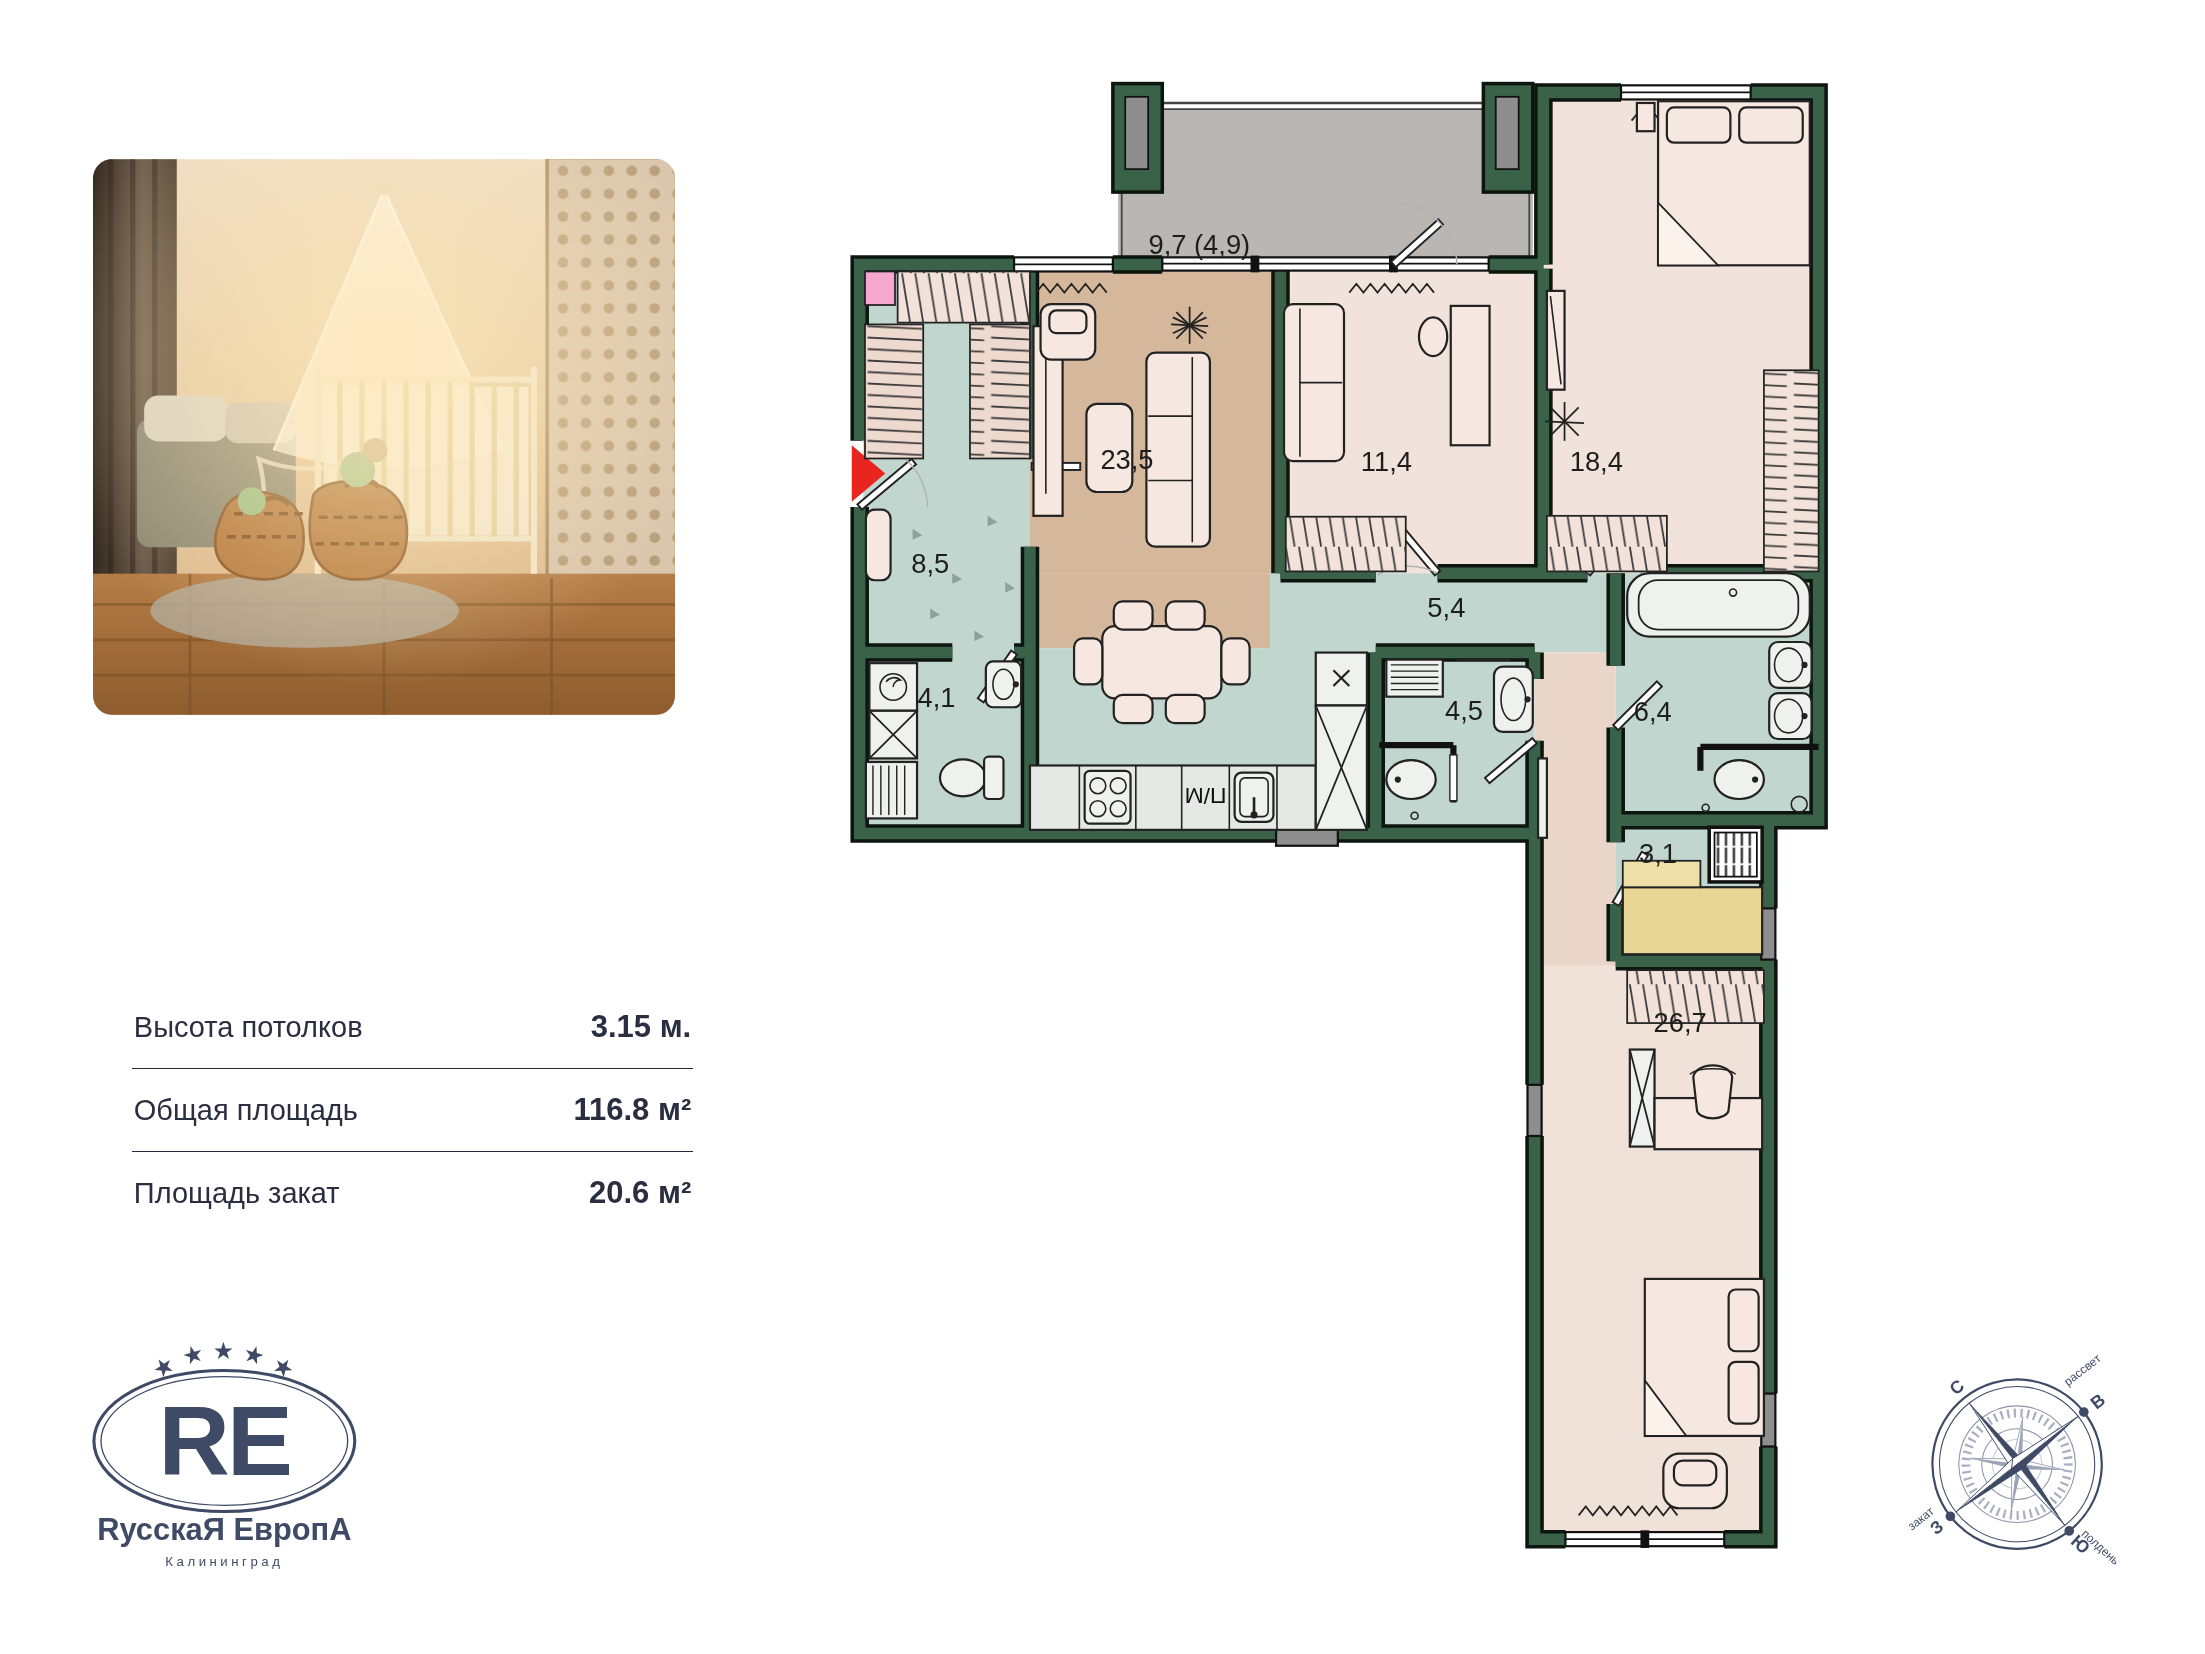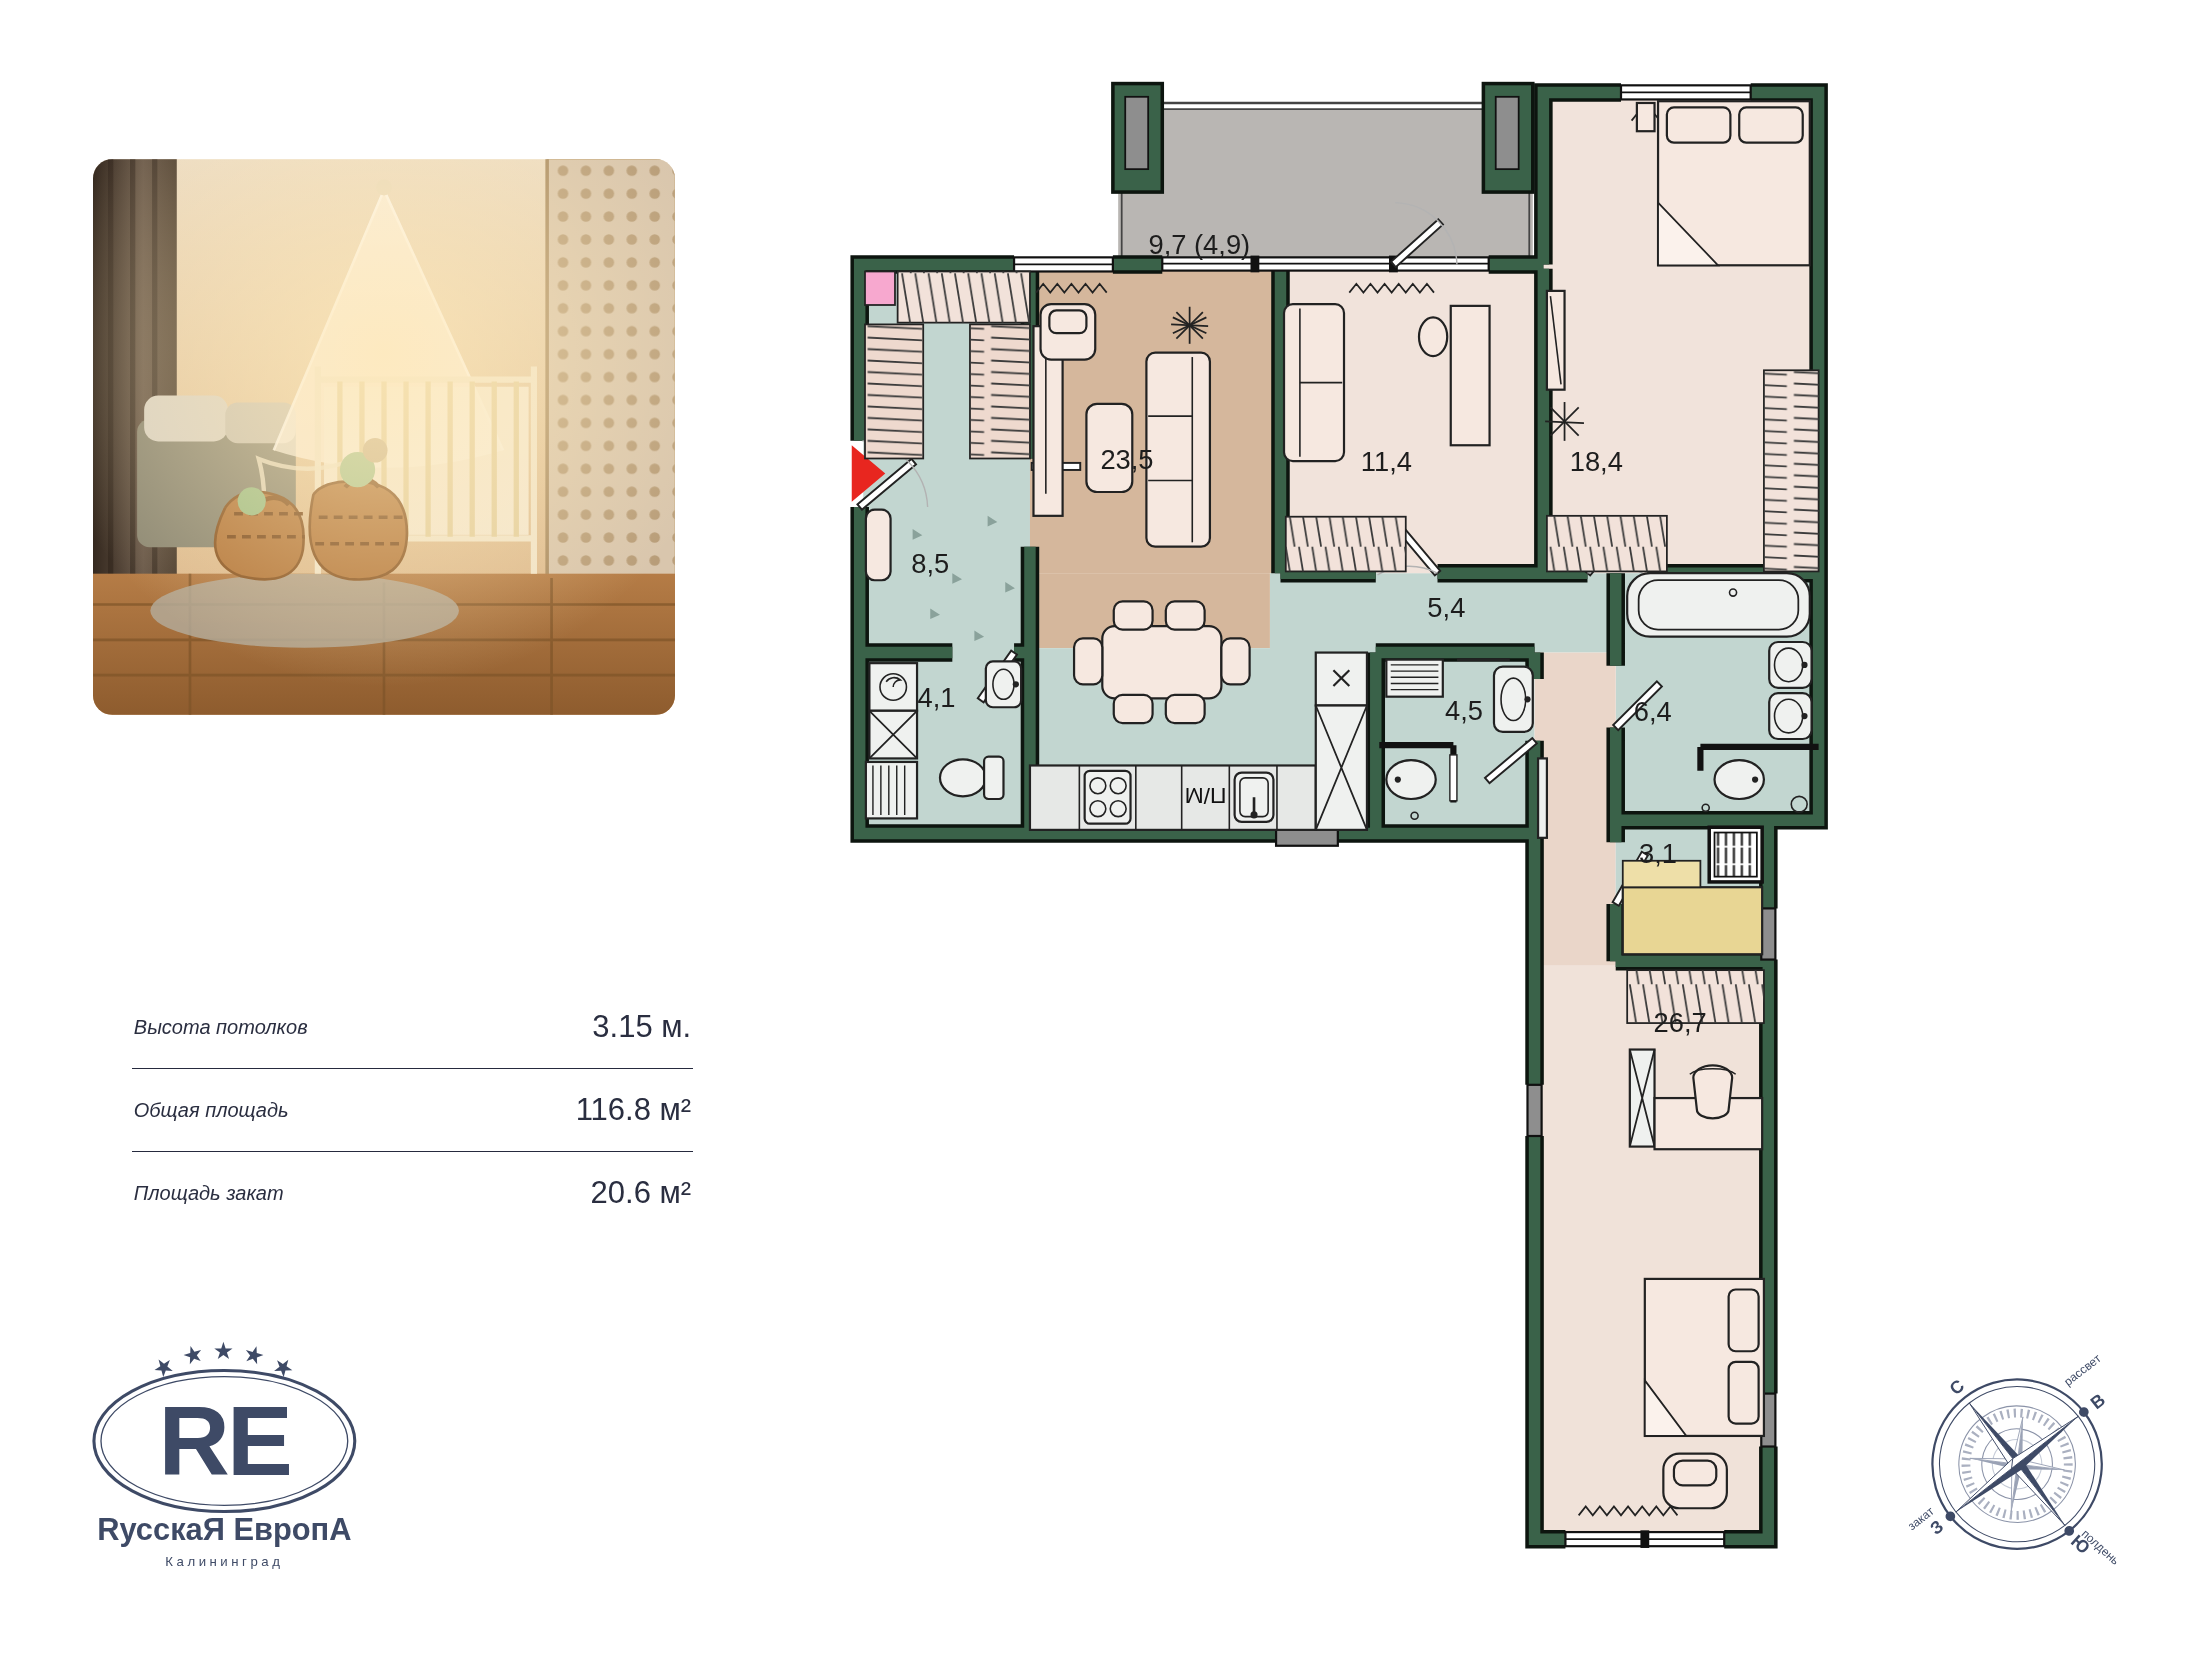--- a/index.html
+++ b/index.html
@@ -4,22 +4,22 @@
 <style>
   html,body{margin:0;padding:0;background:#fff;}
   .canvas{position:relative;width:2206px;height:1654px;background:#ffffff;overflow:hidden;
           font-family:"Liberation Sans",sans-serif;color:#262a3e;}
   .photo{position:absolute;left:93px;top:159px;width:582px;height:556px;border-radius:19.4px;overflow:hidden;}
   .title{position:absolute;left:144px;top:822px;font-size:41px;font-weight:800;letter-spacing:0.4px;color:#23263b;}
   .subtitle{position:absolute;left:144px;top:884px;font-size:36px;font-weight:700;color:#9d9d9d;}
   .specs{position:absolute;left:132px;top:986px;width:561px;}
   .spec-row{display:flex;justify-content:space-between;align-items:center;padding:23px 1.8px;}
   .spec-row.rule{border-bottom:1.8px solid #262a3e;}
-  .spec-label{font-size:20px;color:#2a2e40;font-style:italic;}
-  .spec-value{font-size:31px;color:#2a2e40;}
+  .spec-label{font-size:29px;color:#2a2e40;}
+  .spec-value{font-size:31px;color:#2a2e40;font-weight:bold;}
   .logo{position:absolute;left:86px;top:1328px;}
   svg text{font-family:"Liberation Sans",sans-serif;}
   .plan-label{font-size:31px;fill:#1d1d1d;font-weight:500;}
   .furn{fill:#f6e8e0;stroke:#222;stroke-width:2.5;}
   .furn2{fill:#eff1ef;stroke:#222;stroke-width:2.5;}
   .thin{stroke:#222;stroke-width:1.8;fill:none;}
   .arc{stroke:#b3b3b3;stroke-width:1.6;fill:none;}
   .leaf{fill:#ffffff;stroke:#222;stroke-width:2.2;}
   .zig{stroke:#222;stroke-width:2;fill:none;}
   .gray-block{fill:#8e8e8e;stroke:#111;stroke-width:2.5;}

